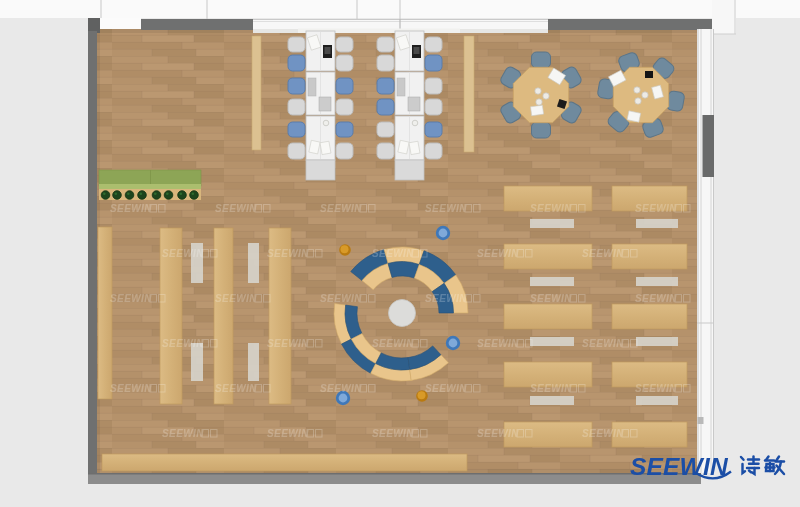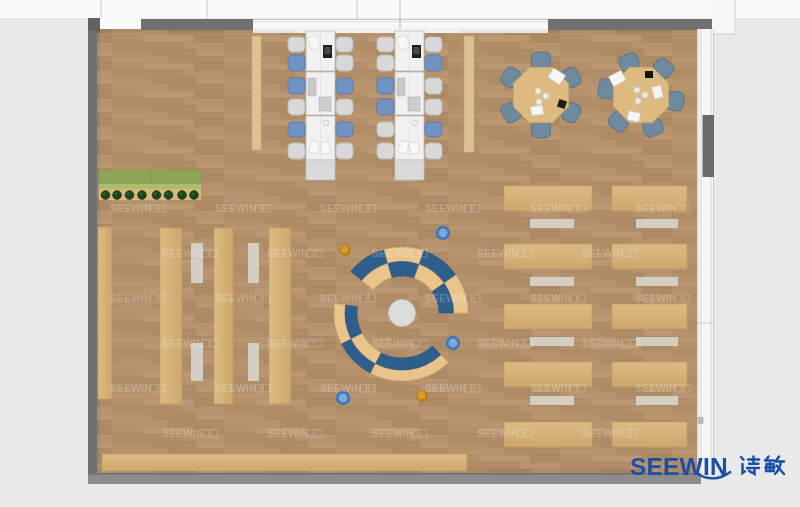--- a/index.html
+++ b/index.html
@@ -1,16 +1,16 @@
 <!DOCTYPE html>
 <html><head>
 <meta charset="utf-8">
 <style>
 html,body{margin:0;padding:0;background:#e9e9e9;}
-#plan{position:relative;width:800px;height:485px;overflow:hidden;font-family:"Liberation Sans",sans-serif;}
+#plan{position:relative;width:800px;height:485px;overflow:hidden;font-family:"Liberation Sans",sans-serif;font-style:italic;}
 </style>
 </head>
 <body>
 
 <div id="plan">
 <svg width="800" height="507" viewBox="0 0 800 507">
 <defs>
 <pattern id="wood" width="112" height="28" patternUnits="userSpaceOnUse">
 <rect width="112" height="28" fill="#b2906a"></rect>
 <rect x="0" y="0" width="56" height="7" fill="#b8956e"></rect>

